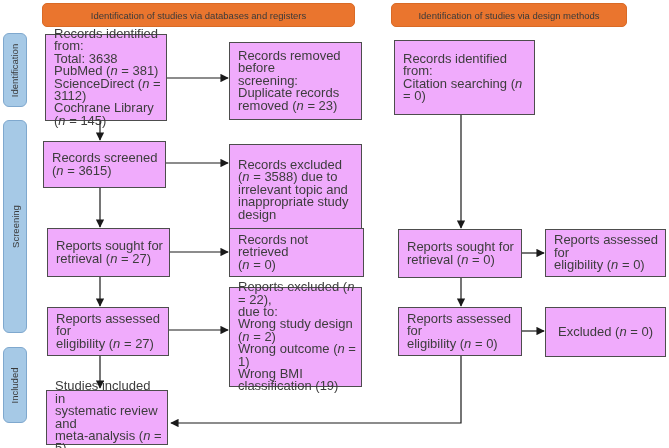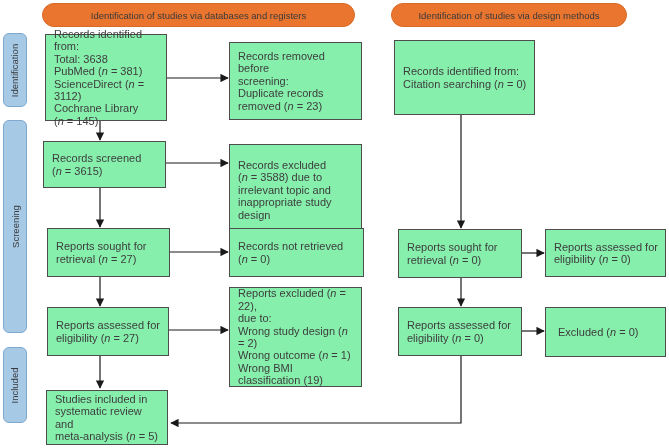--- a/index.html
+++ b/index.html
@@ -8,21 +8,21 @@
     width:669px;height:448px;
     background:#ffffff;
     font-family:"Liberation Sans", sans-serif;
     color:var(--box-text,#3d3d3d);
     overflow:hidden;
   }
   .header{
     position:absolute;
     background:var(--header-bg,#ea752e);
     border:1px solid var(--header-border,#d96a26);
-    border-radius:12px;
+    border-radius:5px;
     color:var(--header-text,#3a3a3a);
     font-size:9.5px;
     display:flex;align-items:center;justify-content:center;
     text-align:center;
     box-sizing:border-box;
   }
   .hdr-db{left:42px;top:3px;width:313px;height:24px;}
   .hdr-other{left:391px;top:3px;width:236px;height:24px;}
   .stage{
     position:absolute;
@@ -37,25 +37,25 @@
   .stage .vtext{
     transform:rotate(-90deg);
     white-space:nowrap;
     font-size:9.5px;
   }
   .stage-identification{top:33px;height:74px;}
   .stage-screening{top:120px;height:213px;}
   .stage-included{top:347px;height:76px;}
   .fbox{
     position:absolute;
-    background:#86efac;
+    background:#f0abfc;
     border:1px solid var(--box-border,#4d4d4d);
     box-sizing:border-box;
     display:flex;align-items:center;
-    font-size:11px;
+    font-size:13px;
     line-height:12.4px;
     padding:2px 4px 2px 8px;
   }
   .fbox i{font-style:italic;}
   
   .bx-records-identified{left:45px;top:34px;width:122px;height:87px;}
   .bx-records-screened{left:43px;top:141px;width:123px;height:47px;}
   .bx-reports-sought{left:47px;top:228px;width:123px;height:49px;}
   .bx-reports-assessed{left:47px;top:307px;width:122px;height:49px;}
   .bx-studies-included{left:46px;top:390px;width:122px;height:55px;}

